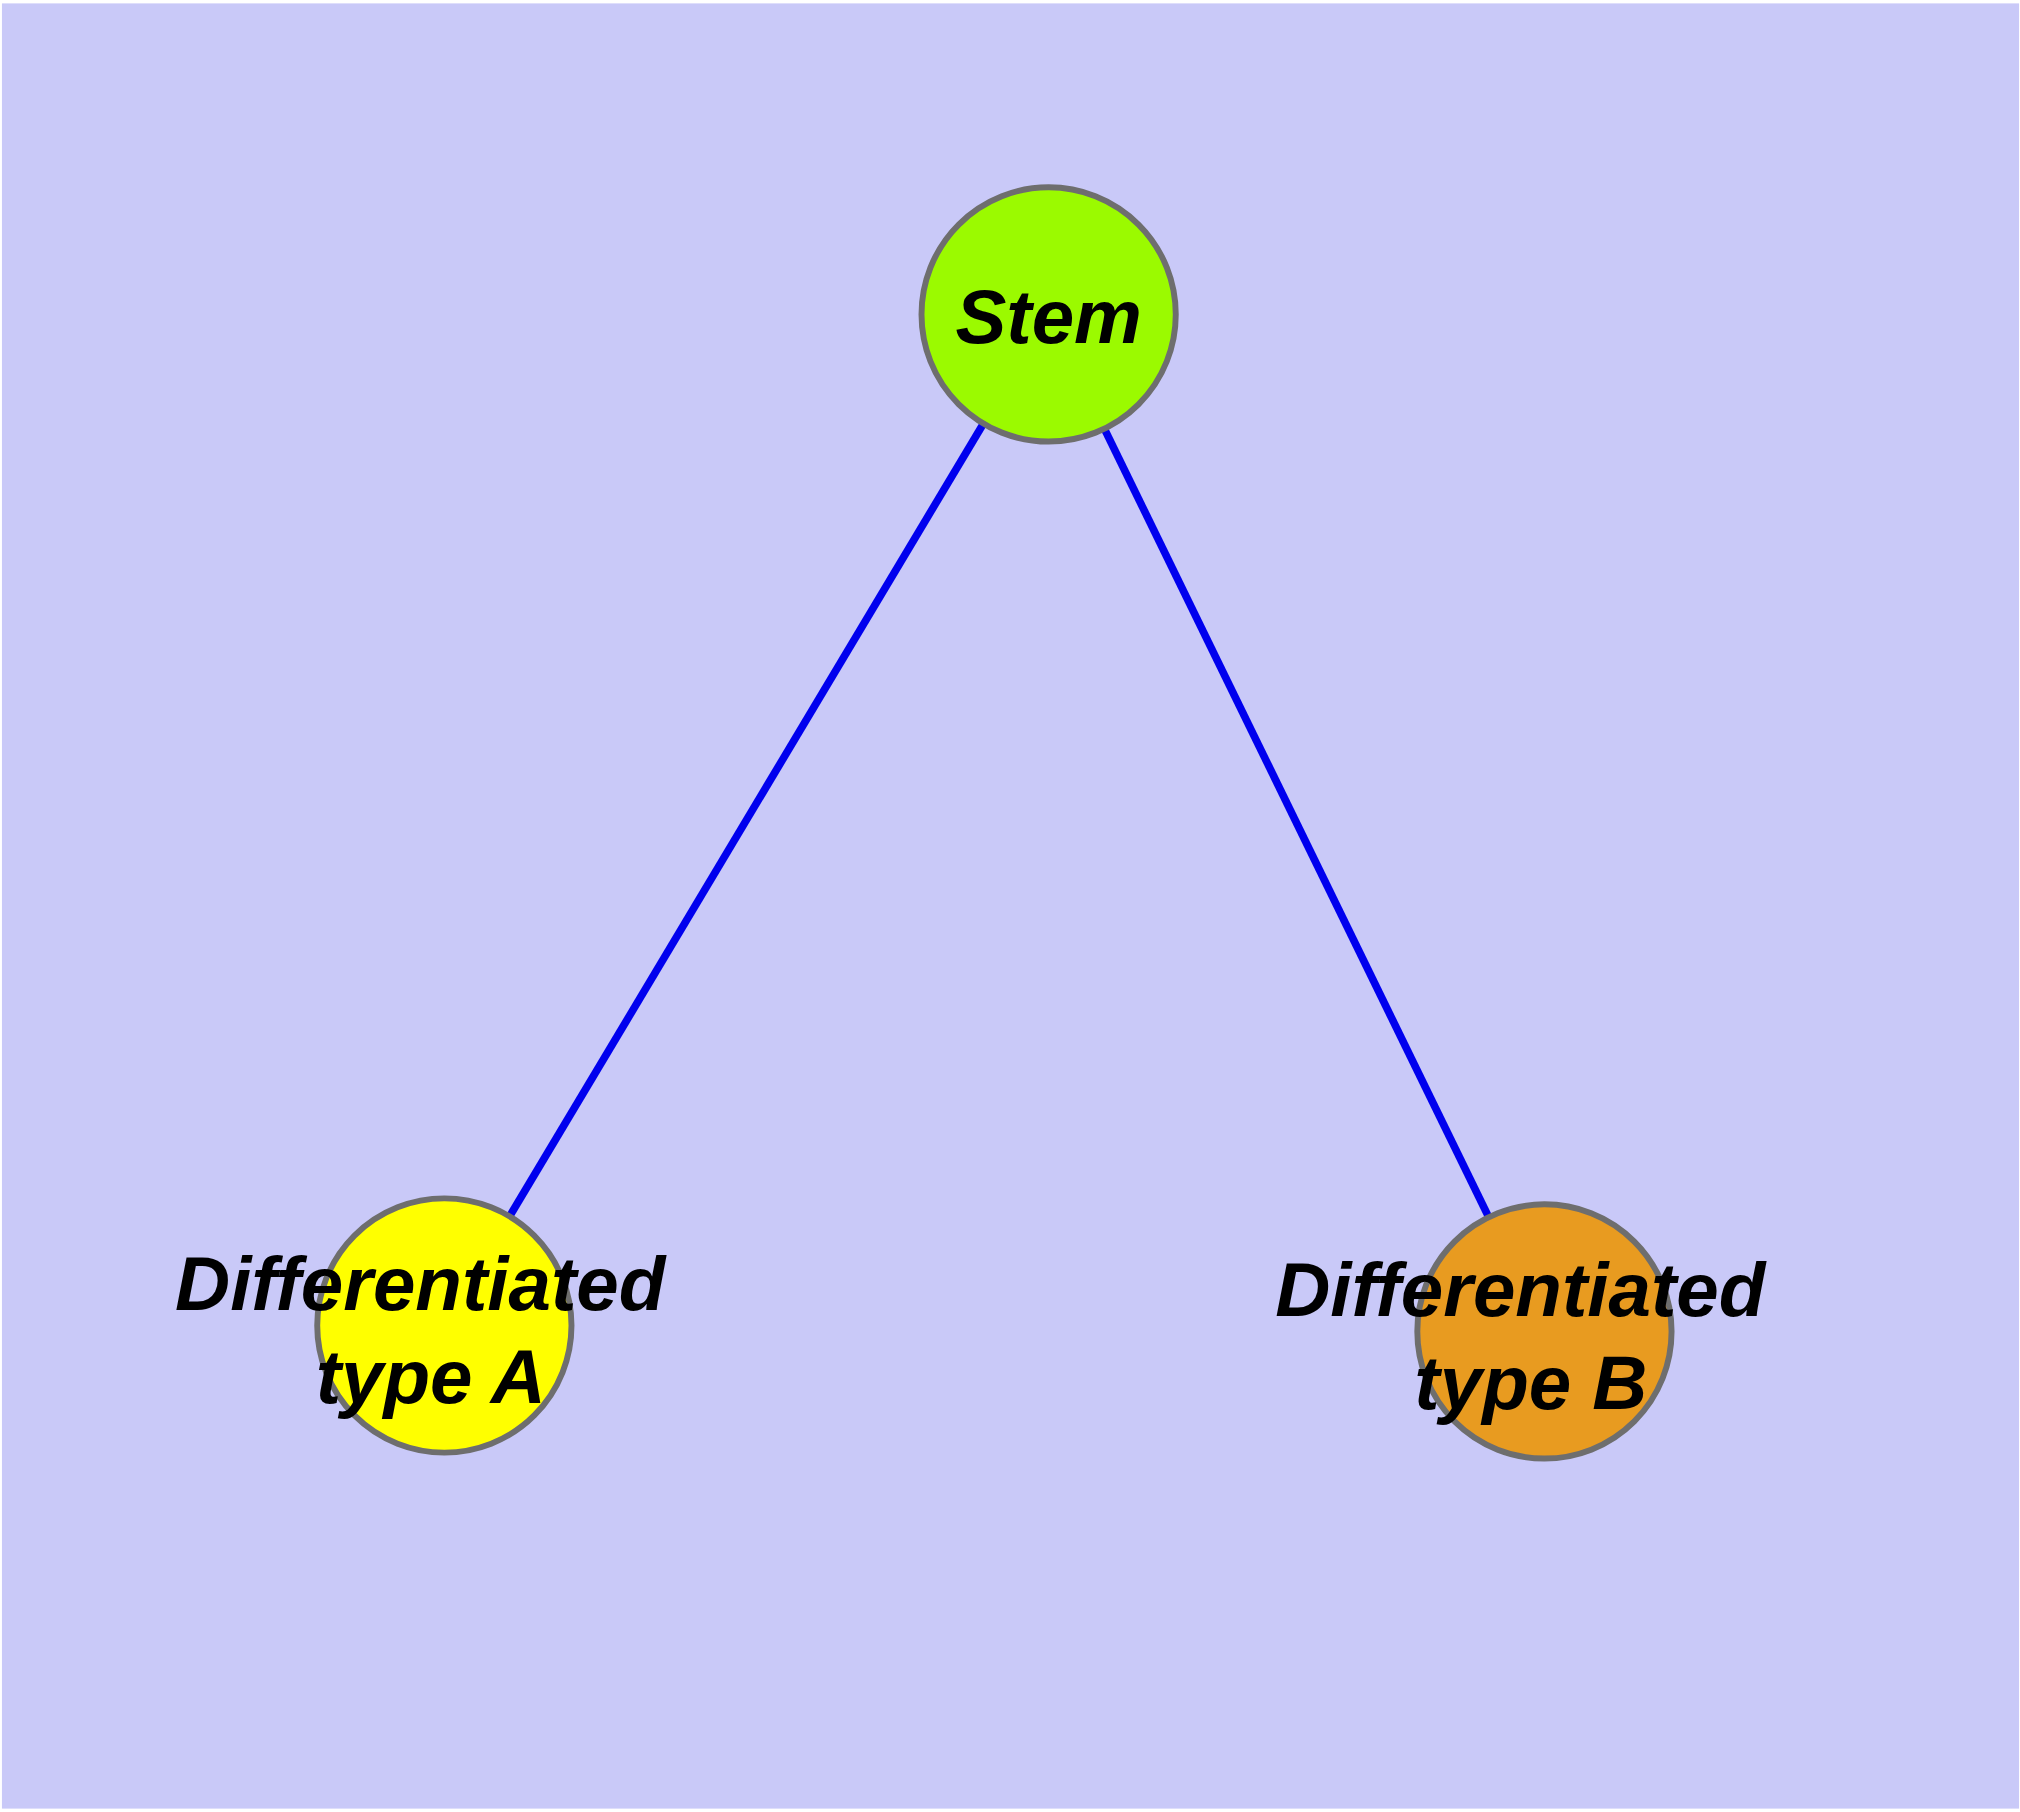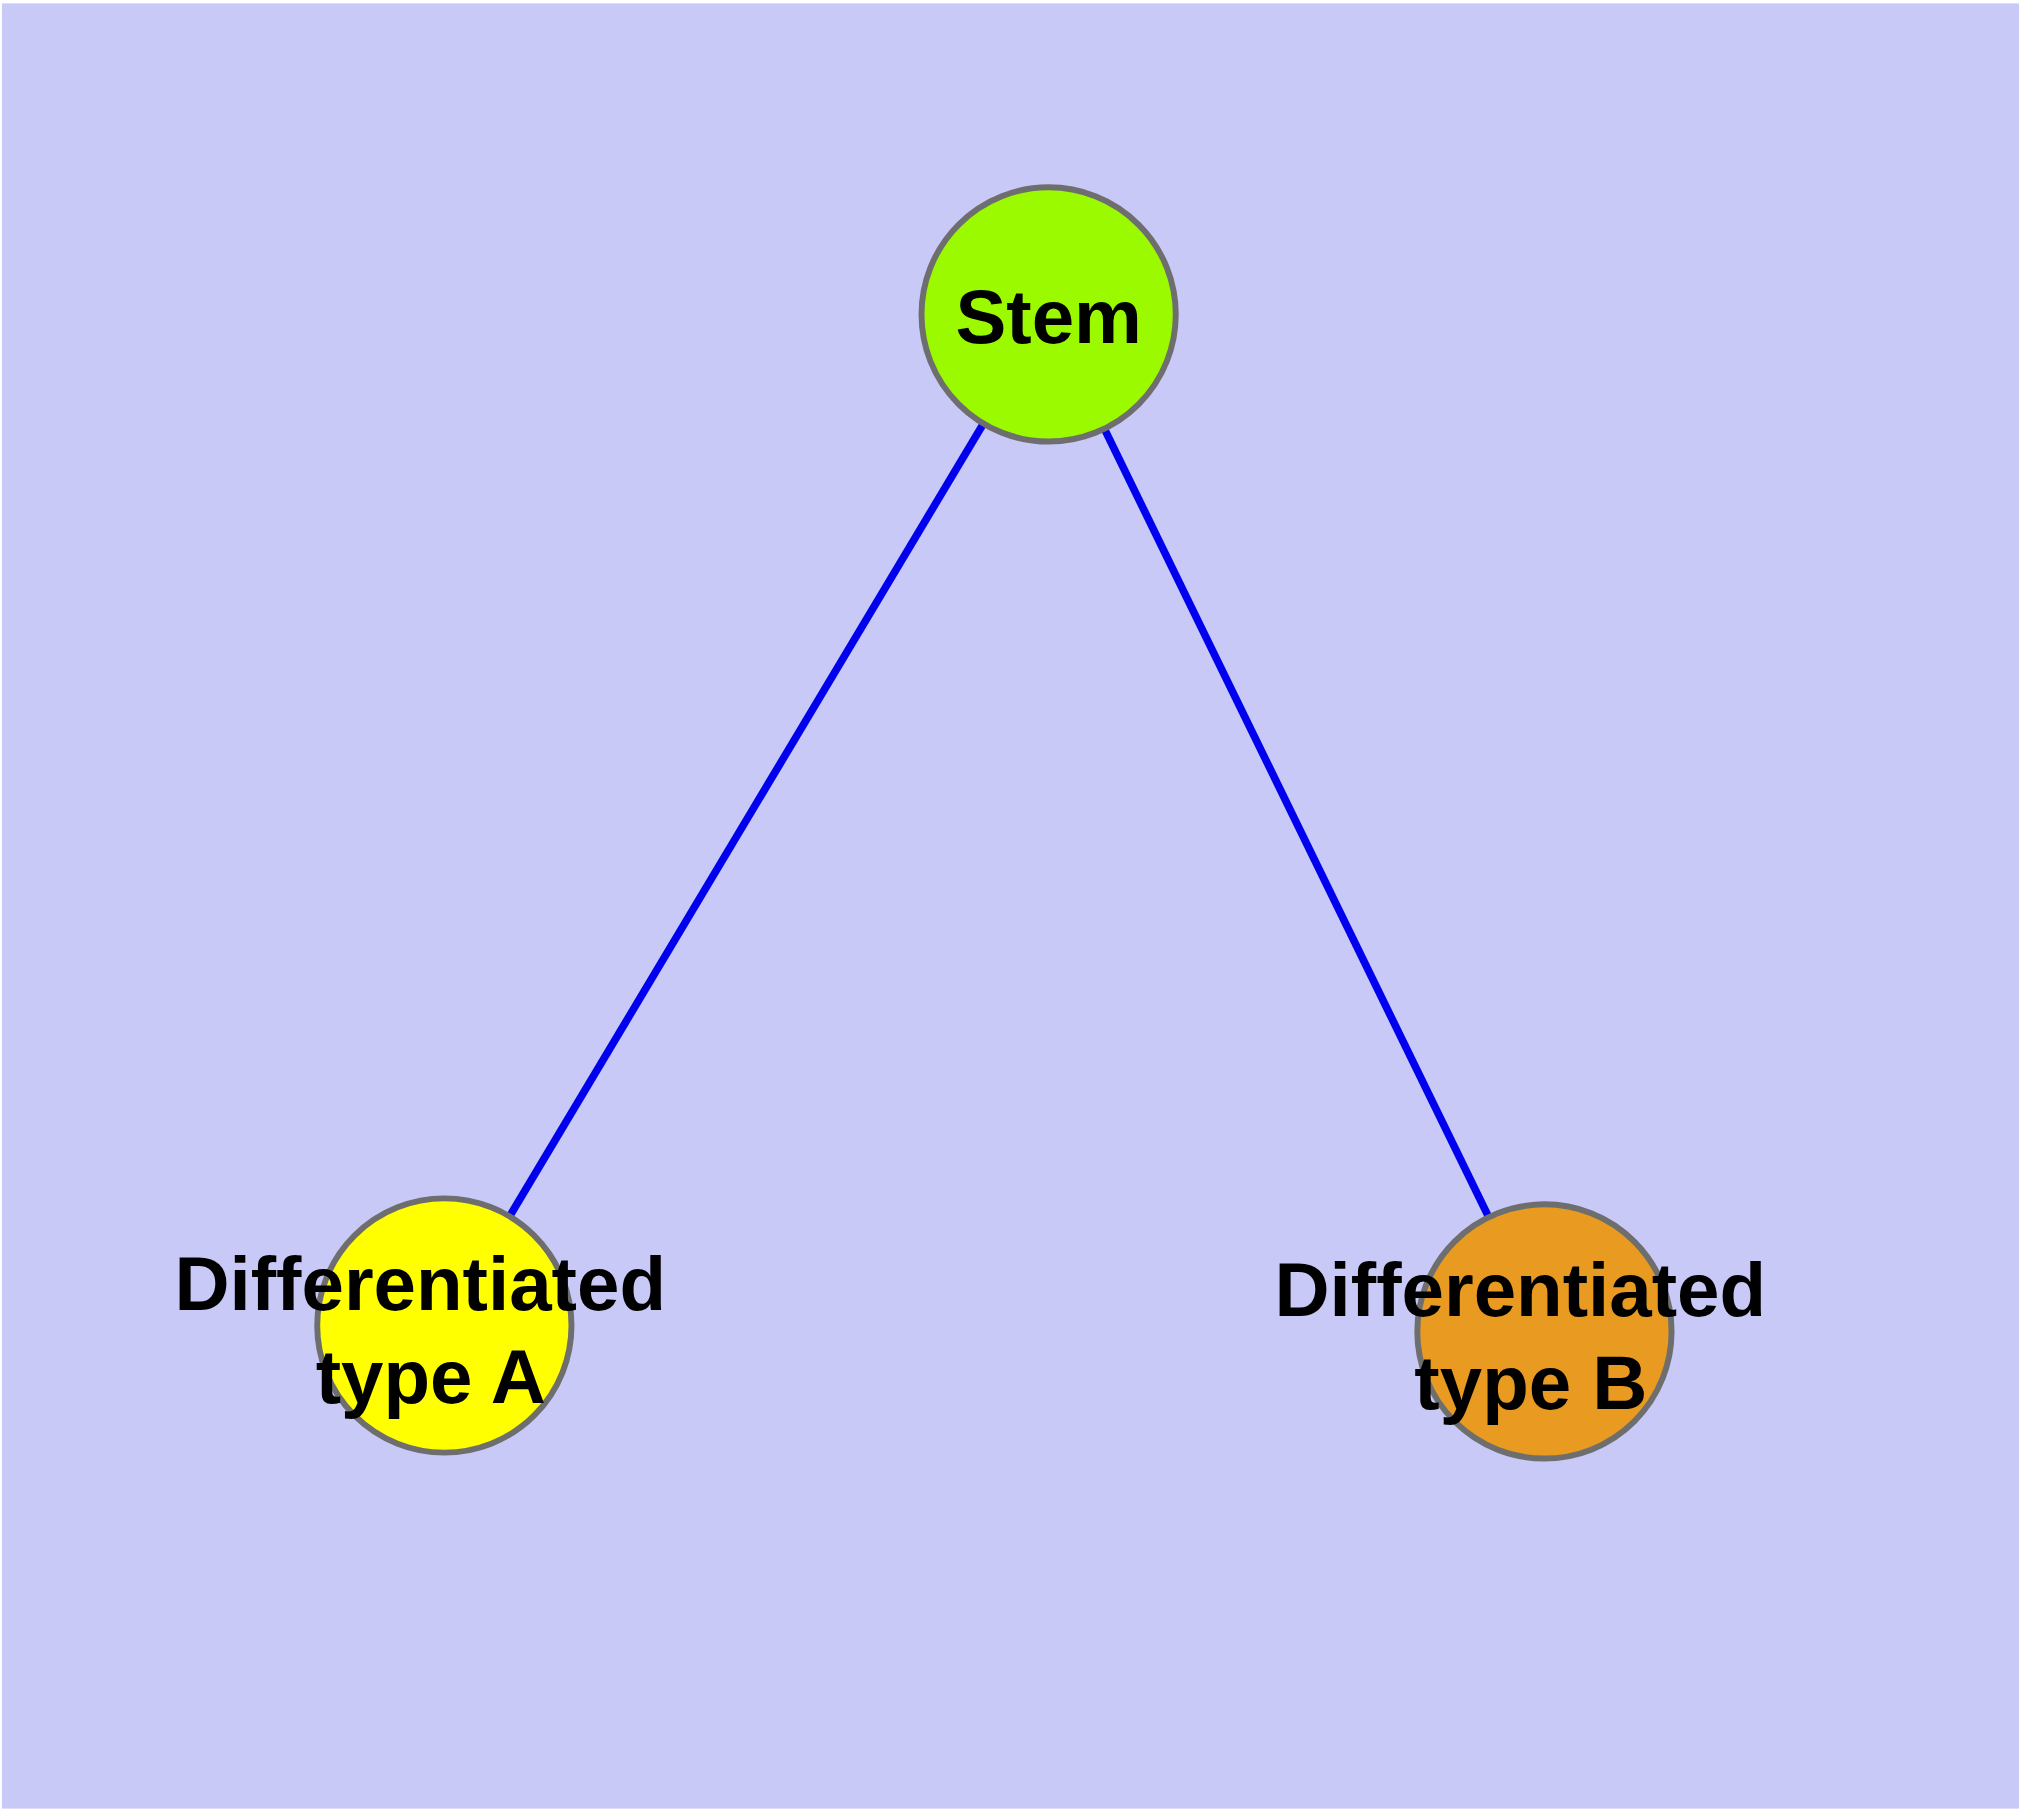--- a/index.html
+++ b/index.html
@@ -7,20 +7,21 @@
     padding: 0;
     background: #ffffff;
   }
   .screenshot {
     position: relative;
     width: 2021px;
     height: 1812px;
     background: #ffffff;
     overflow: hidden;
     font-family: "Liberation Sans", sans-serif;
+    font-style: italic;
   }
   svg.graph-svg {
     display: block;
   }
   .edge {
     stroke-width: 9px;
     fill: none;
   }
   .node-circle {
     stroke-width: 7px;

